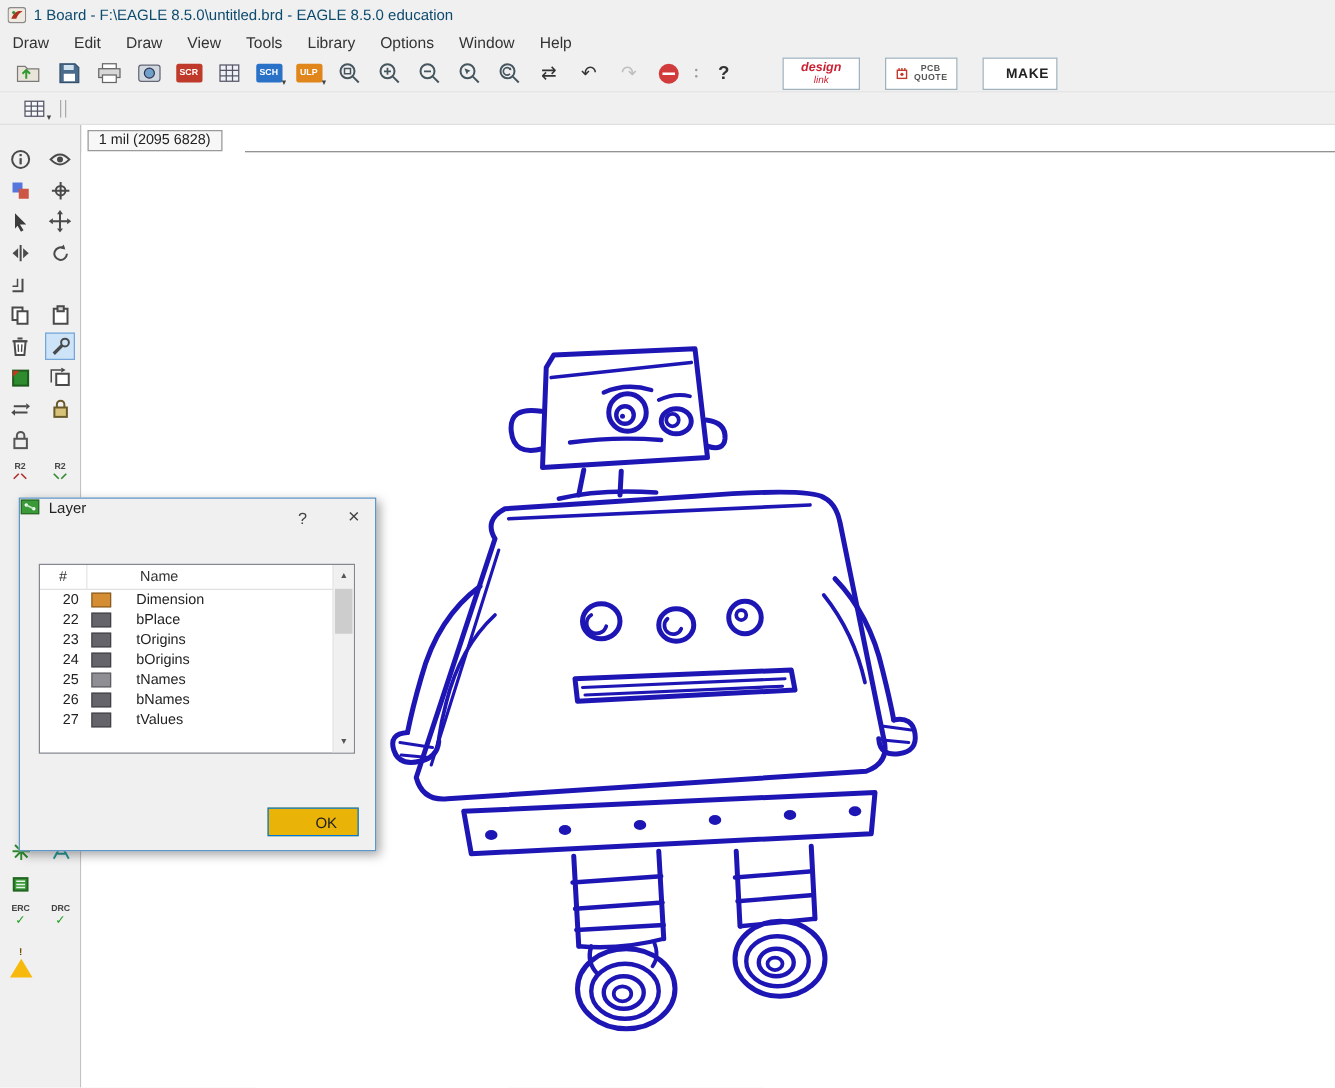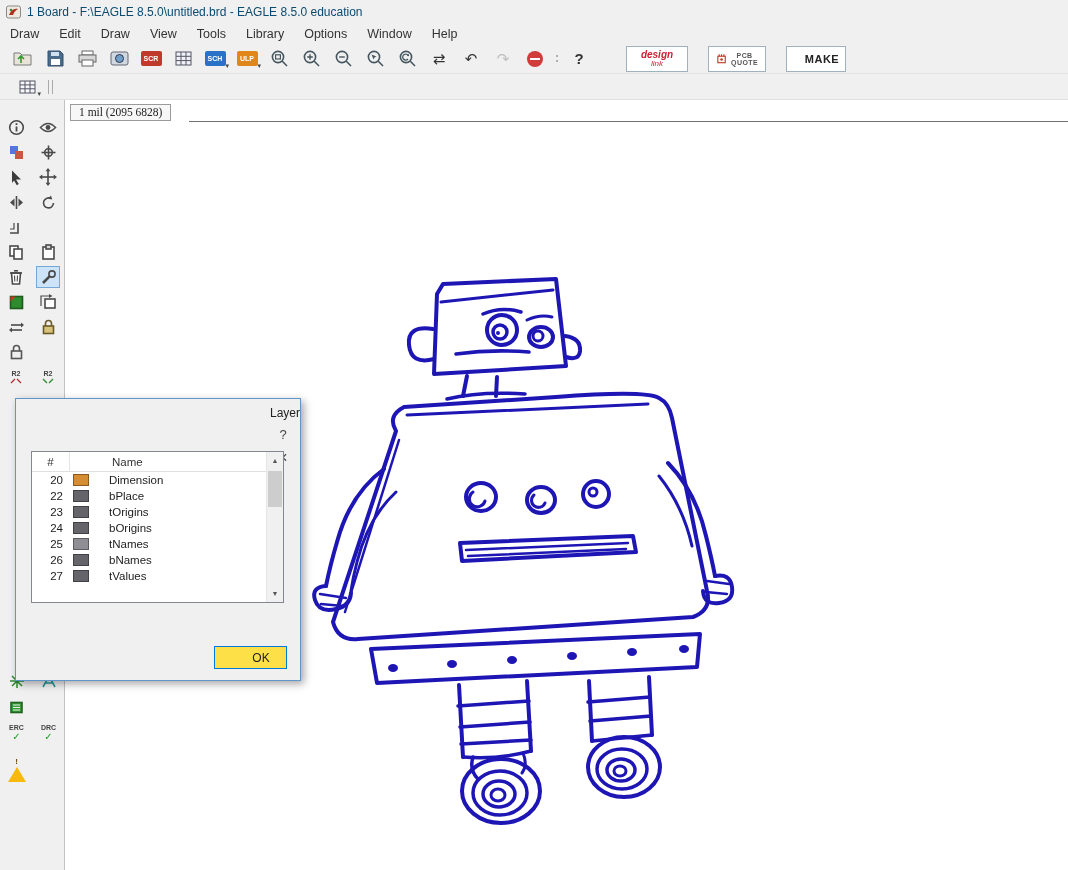--- a/index.html
+++ b/index.html
@@ -44,46 +44,46 @@
   .si svg { stroke:#4a4a4a; fill:none; stroke-width:1.6; }
   .si.sel { background:#cde3f7; border:1px solid #74a7d8; }
   .minitext { font-size:7px; font-weight:bold; color:#444; line-height:1; }
   .sb-bottom { position:absolute; left:0; top:570px; width:65px; display:grid; grid-template-columns:24px 24px; justify-content:center; column-gap:8px; row-gap:4px; }
   .chk { color:#18a018; font-weight:bold; font-size:10px; line-height:1; }
   .stack2 { display:flex; flex-direction:column; align-items:center; line-height:1; gap:1px; }
   .warnwrap { position:relative; width:18px; height:15px; }
   .warnwrap .tri { width:0; height:0; border-left:9px solid transparent; border-right:9px solid transparent; border-bottom:15px solid #f6b90c; }
   .warnwrap .bang { position:absolute; left:0; right:0; top:5px; text-align:center; font-size:8px; font-weight:bold; color:#6b4e00; }
   
-  .main-col { flex:1; display:flex; flex-direction:column; background:#fff;font-family:Liberation Serif, serif; }
+  .main-col { flex:1; display:flex; flex-direction:column; background:#fff; }
   .coordbar { height:22px; display:flex; align-items:flex-end; background:#fff; padding-left:5px; }
   .coordbox { border:1px solid #9a9a9a; background:#f7f7f7; font-size:11.5px; color:#222; padding:1px 8px 2px; margin-bottom:1px; }
   .cmdline { flex:1; margin-left:18px; height:20px; border-bottom:1px solid #707070; }
   .canvas { flex:1; position:relative; background:#fff; }
   .canvas svg { position:absolute; inset:0; }
   
   .dialog { position:absolute; left:15px; top:398px; width:286px; height:283px; background:#f0f0f0;
             border:1px solid #5f96c8; box-shadow:3px 3px 8px rgba(0,0,0,.35); z-index:20; }
-  .dlg-title { height:30px; display:flex; align-items:flex-end; padding-left:0; gap:7px;flex-direction:column; }
+  .dlg-title { height:30px; display:flex; align-items:flex-start; padding-left:0; gap:7px; }
   .dlg-title .dtext { font-size:12px; color:#222; flex:1; }
   .dlg-btn { width:34px; height:30px; display:flex; align-items:center; justify-content:center; font-size:13px; color:#444; }
   .ltable { position:absolute; left:15px; top:52px; width:253px; height:152px; background:#fff; border:1px solid #828790; overflow:hidden; }
   .lhead { display:flex; height:20px; border-bottom:1px solid #e0e0e0; font-size:11.5px; color:#333; }
   .lhead .hnum { width:38px; text-align:center; line-height:20px; border-right:1px solid #e5e5e5; }
   .lhead .hname { padding-left:42px; line-height:20px; }
   .lrow { display:flex; align-items:center; height:16px; font-size:11.5px; color:#222; }
   .lrow .lnum { width:38px; text-align:right; padding-right:7px; }
   .lrow .lswatch { width:16px; height:12px; margin-left:3px; border:1px solid rgba(0,0,0,.35); }
   .lrow .lname { padding-left:20px; }
   .lrow.selected { background:#0078d7; color:#fff; }
   .vscroll { position:absolute; top:0; right:0; bottom:0; width:17px; background:#f0f0f0; border-left:1px solid #e5e5e5; }
   .sbtn { height:17px; display:flex; align-items:center; justify-content:center; font-size:7px; color:#555; }
   .sthumb { position:absolute; left:1px; right:1px; top:19px; height:36px; background:#cdcdcd; }
   .sbtn.down { position:absolute; bottom:0; left:0; right:0; }
-  .okbtn { position:absolute; right:13px; bottom:11px; width:73px; height:23px; background:#fde047;
+  .okbtn { position:absolute; right:13px; bottom:11px; width:73px; height:23px; background:#eab308;
            border:1px solid #0078d7; font-size:12px; color:#222; display:flex; align-items:center; justify-content:center;padding-left:21px; }
 </style>
 </head>
 <body>
 
 <div class="titlebar">
   <svg width="15" height="14" viewBox="0 0 15 14">
     <rect x="0.5" y="1" width="14" height="12" rx="2" fill="#efe9df" stroke="#8a8a8a" stroke-width="1"></rect>
     <path d="M3 10c2-5 5-7 9-6-2 1-4 3-5 6z" fill="#b03020"></path>
     <circle cx="5" cy="5" r="1.3" fill="#3a8a3a"></circle>

